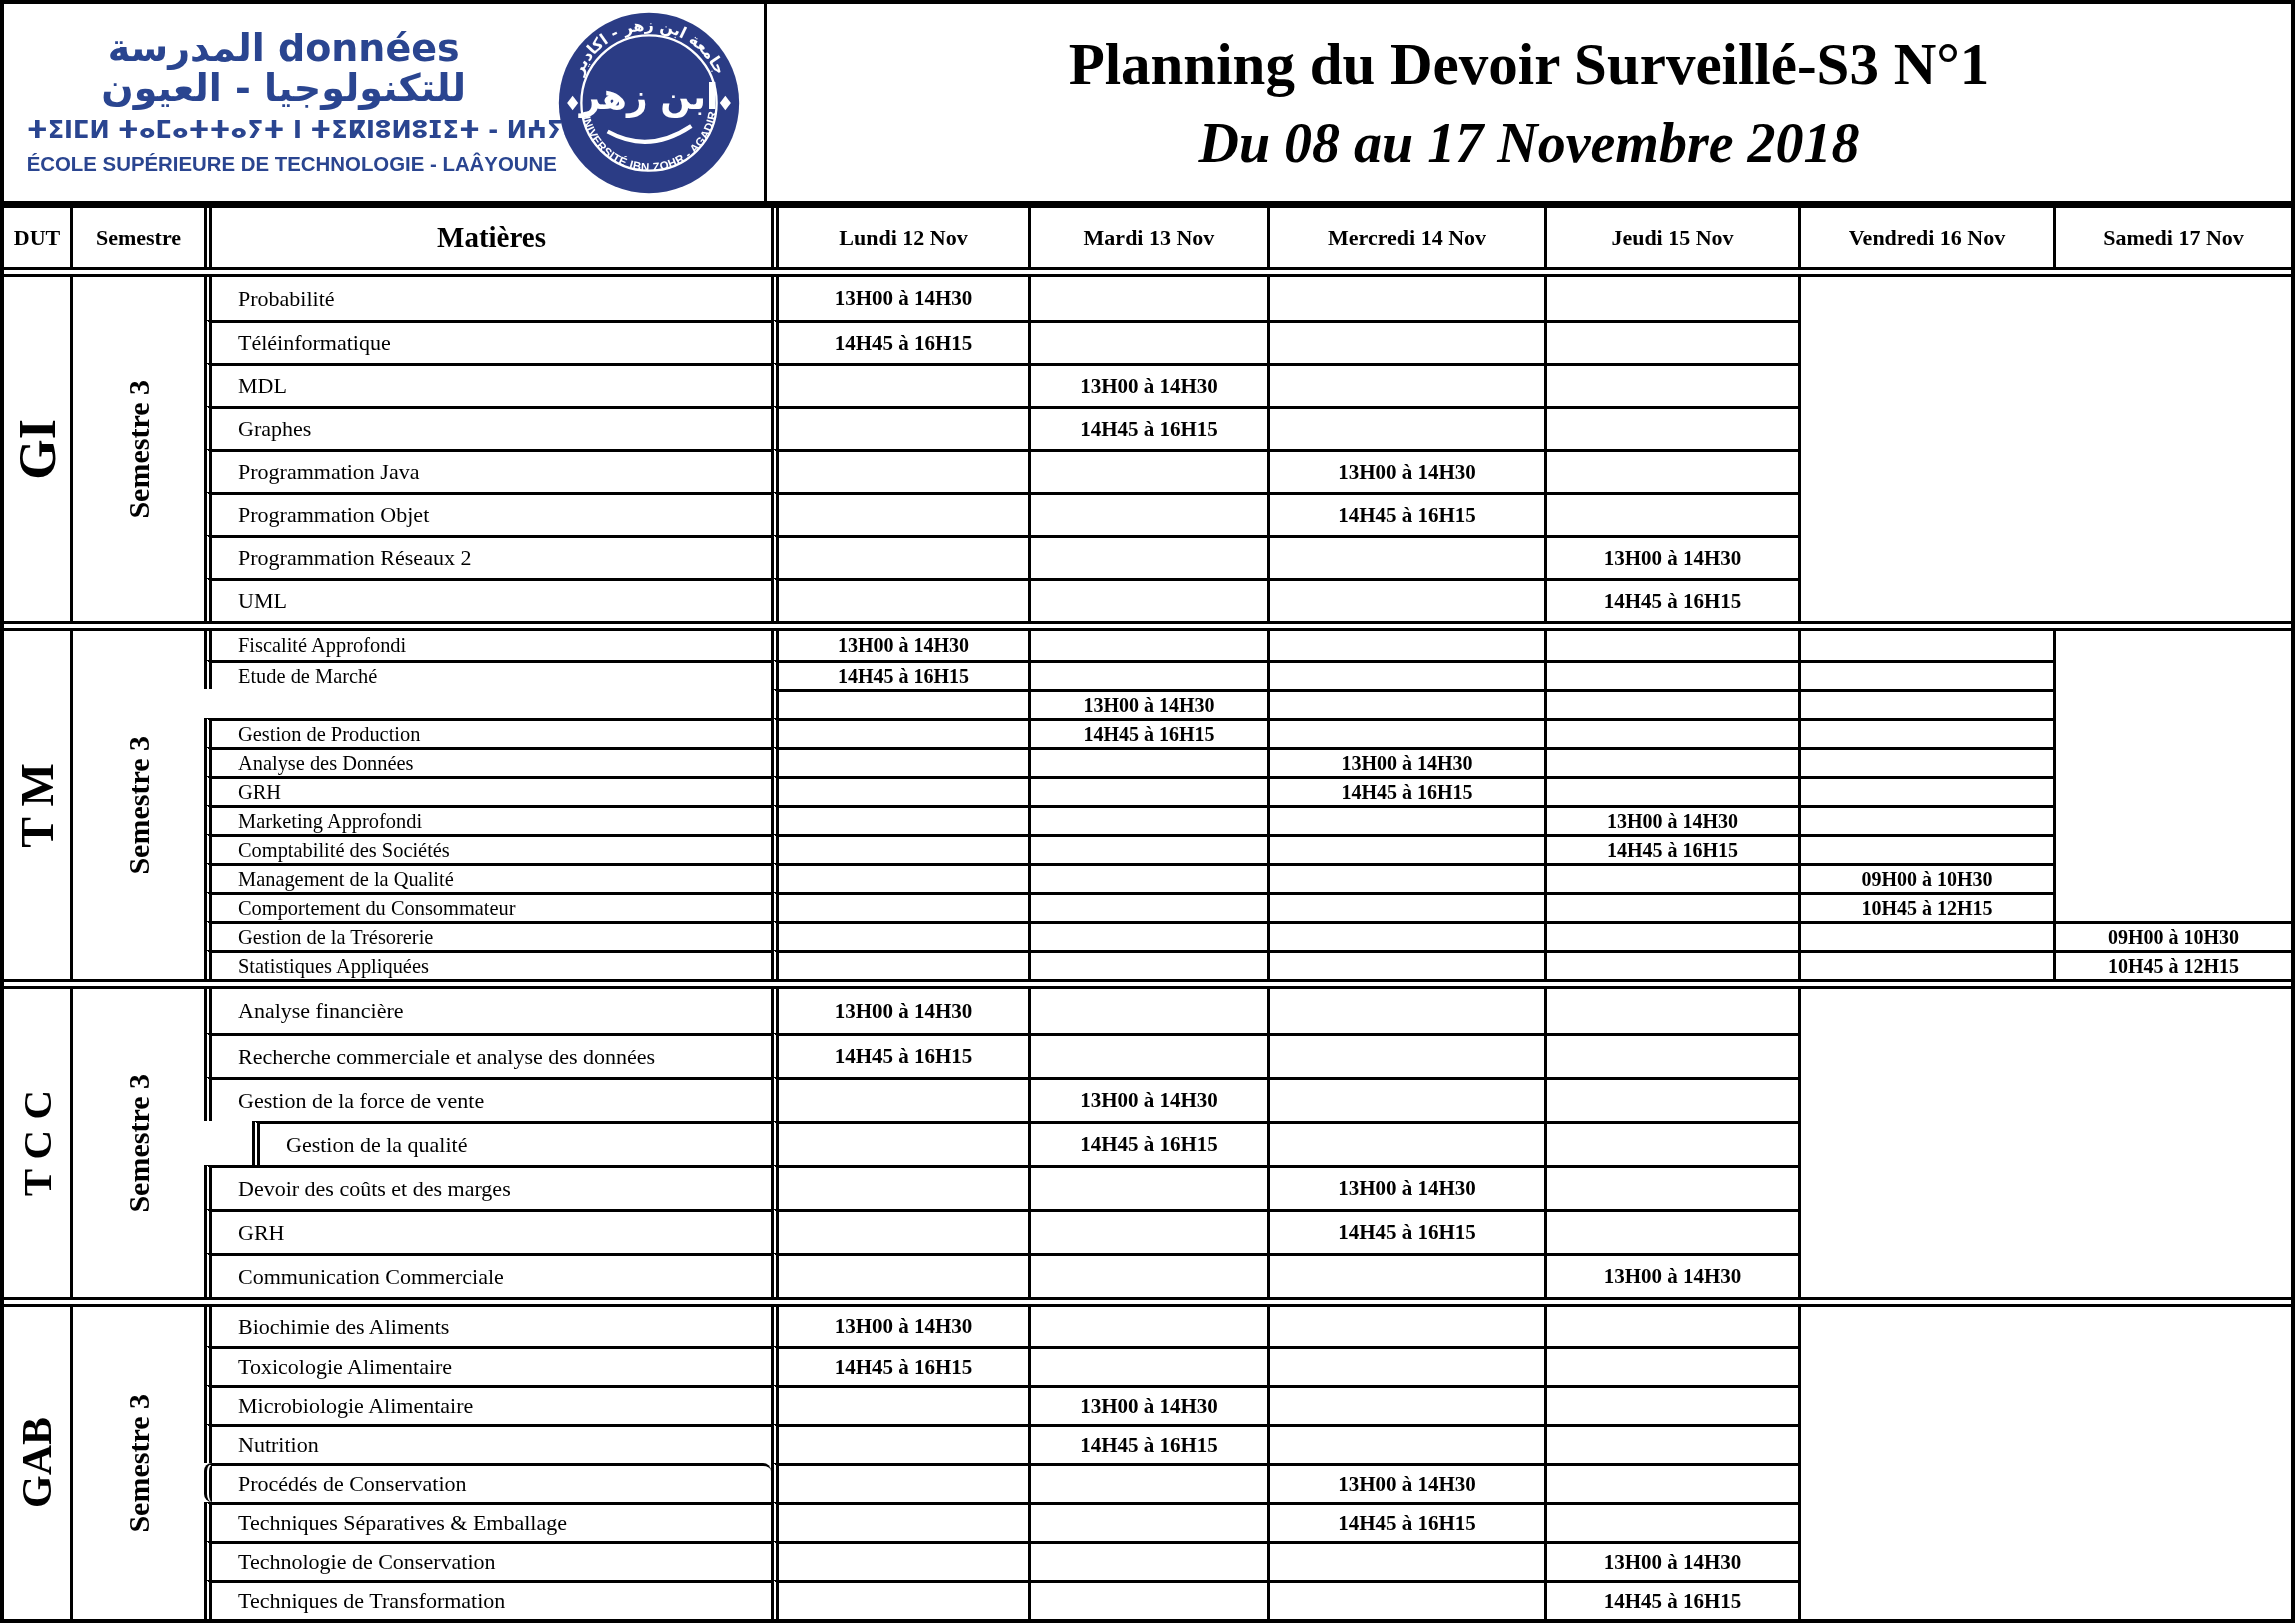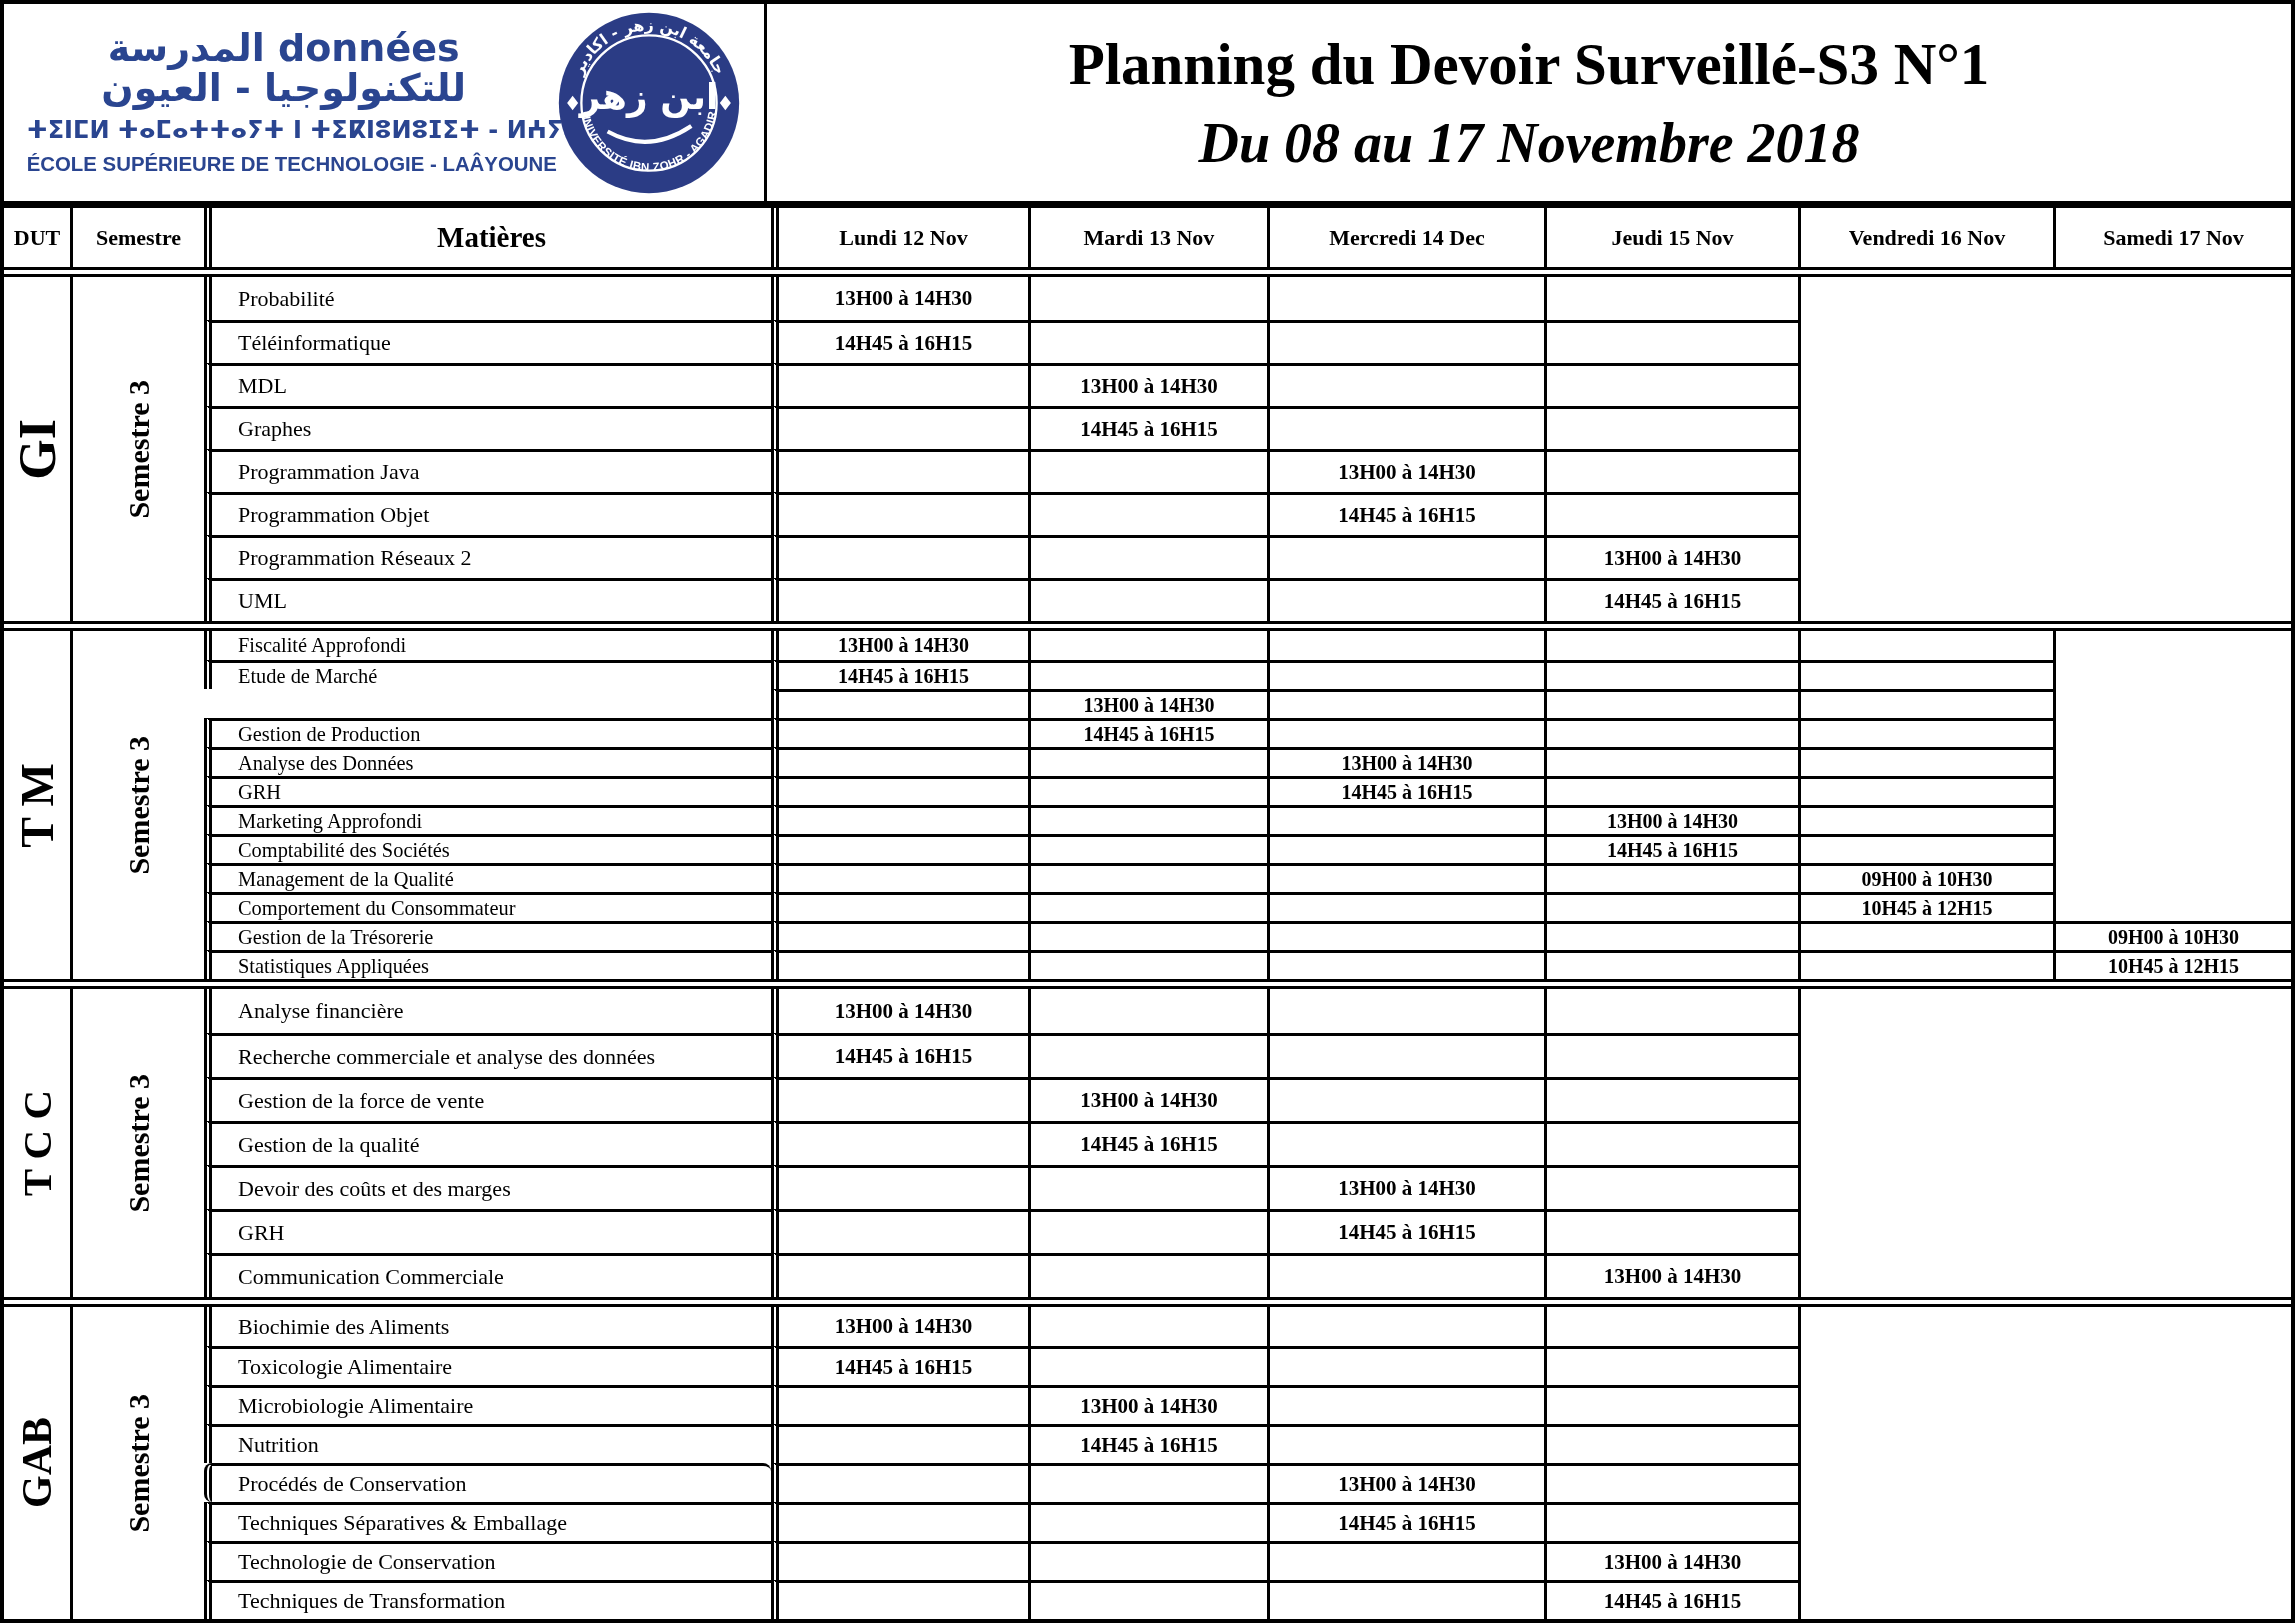--- a/index.html
+++ b/index.html
@@ -84,21 +84,21 @@
       <div class="t2">Du 08 au 17 Novembre 2018</div>
     </div>
   </div>
 
   <div id="theader" class="grid theader">
       <div class="cell hcell">DUT</div>
       <div class="cell hcell bl-s">Semestre</div>
       <div class="cell hcell big bl-d">Matières</div>
       <div class="cell hcell bl-d">Lundi 12 Nov</div>
       <div class="cell hcell bl-s">Mardi 13 Nov</div>
-      <div class="cell hcell bl-s">Mercredi 14 Dec</div>
+      <div class="cell hcell bl-s">Mercredi 14 Nov</div>
       <div class="cell hcell bl-s">Jeudi 15 Nov</div>
       <div class="cell hcell bl-s">Vendredi 16 Nov</div>
       <div class="cell hcell bl-s">Samedi 17 Nov</div>
     </div>
 
   <div id="blocks">
       <div class="grid block block-gi">
         <div class="cell dut-label" style="grid-area: 1 / 1 / span 8;">
           <div class="vtext">GI</div>
         </div>
@@ -244,21 +244,21 @@
         <div class="cell subject bl-d bt" style="grid-area: 2 / 3;">Recherche commerciale et analyse des données</div>
         <div class="cell bl-d bt time" style="grid-area: 2 / 4;">14H45 à 16H15</div>
         <div class="cell bl-s bt" style="grid-area: 2 / 5;"></div>
         <div class="cell bl-s bt" style="grid-area: 2 / 6;"></div>
         <div class="cell bl-s bt" style="grid-area: 2 / 7;"></div>
         <div class="cell subject bl-d bt" style="grid-area: 3 / 3;">Gestion de la force de vente</div>
         <div class="cell bl-d bt" style="grid-area: 3 / 4;"></div>
         <div class="cell bl-s bt time" style="grid-area: 3 / 5;">13H00 à 14H30</div>
         <div class="cell bl-s bt" style="grid-area: 3 / 6;"></div>
         <div class="cell bl-s bt" style="grid-area: 3 / 7;"></div>
-        <div class="cell subject bl-d bt" style="grid-area: 4 / 3;">Gestion de la qualité</div>
+        <div class="cell subject bl-d bt" style="grid-area: 4 / 3; margin-left: 48px;">Gestion de la qualité</div>
         <div class="cell bl-d bt" style="grid-area: 4 / 4;"></div>
         <div class="cell bl-s bt time" style="grid-area: 4 / 5;">14H45 à 16H15</div>
         <div class="cell bl-s bt" style="grid-area: 4 / 6;"></div>
         <div class="cell bl-s bt" style="grid-area: 4 / 7;"></div>
         <div class="cell subject bl-d bt" style="grid-area: 5 / 3;">Devoir des coûts et des marges</div>
         <div class="cell bl-d bt" style="grid-area: 5 / 4;"></div>
         <div class="cell bl-s bt" style="grid-area: 5 / 5;"></div>
         <div class="cell bl-s bt time" style="grid-area: 5 / 6;">13H00 à 14H30</div>
         <div class="cell bl-s bt" style="grid-area: 5 / 7;"></div>
         <div class="cell subject bl-d bt" style="grid-area: 6 / 3;">GRH</div>

